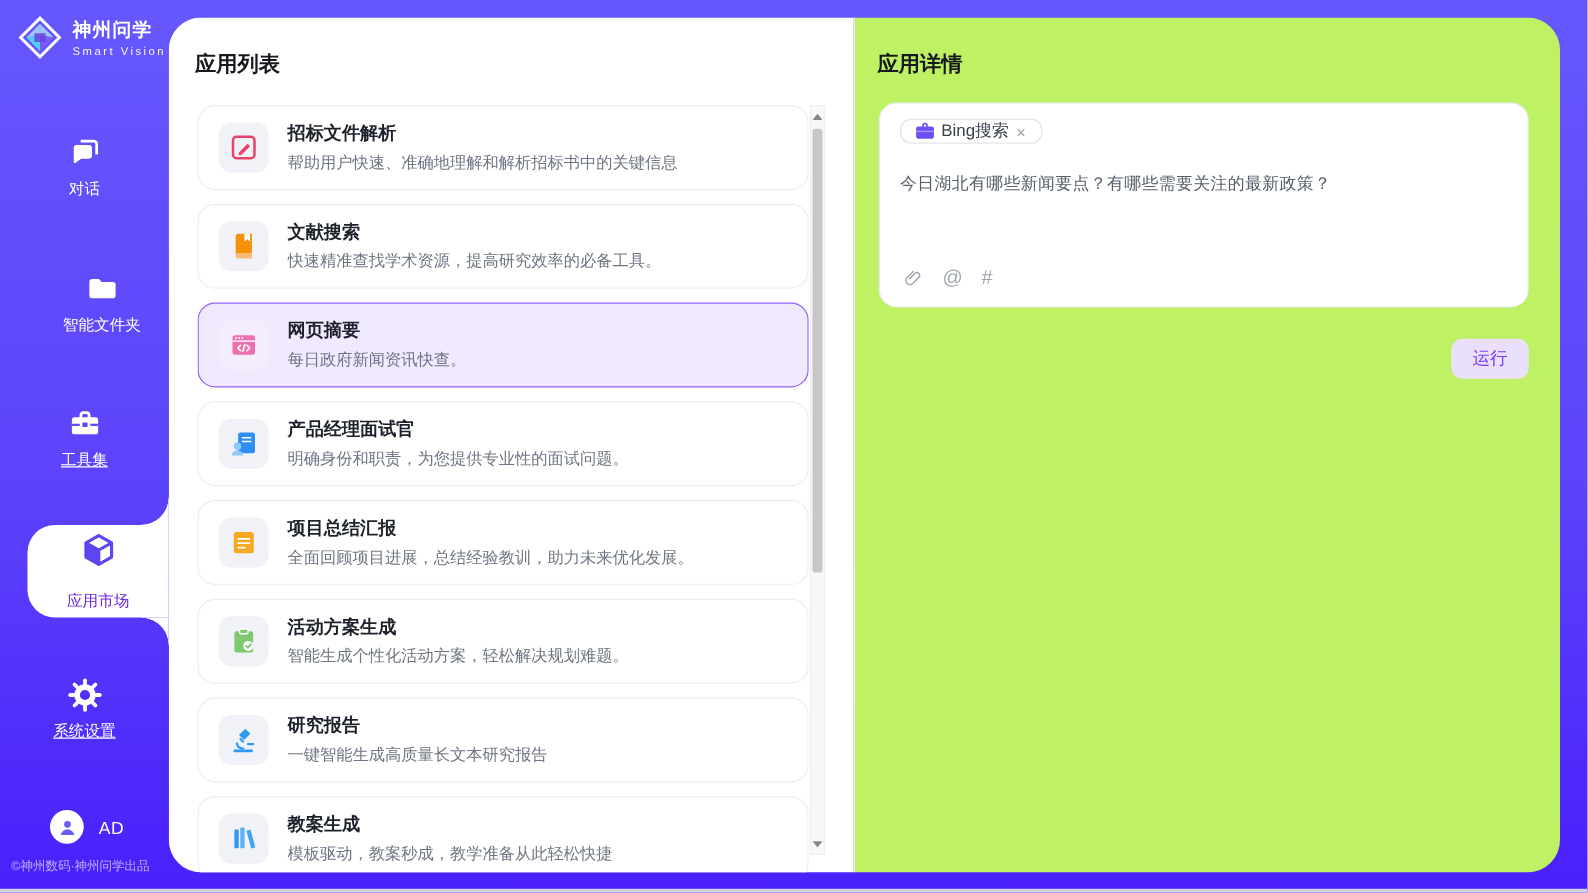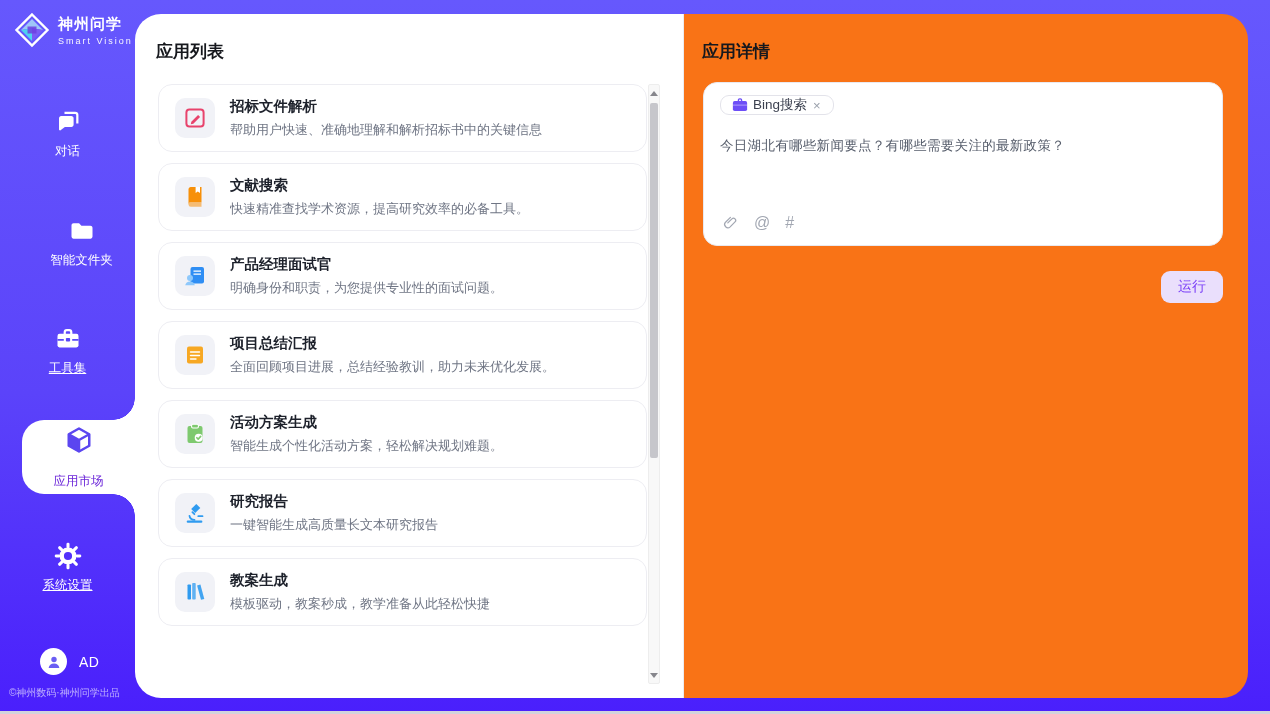--- a/index.html
+++ b/index.html
@@ -51,21 +51,21 @@
   
   .scrollbar { position:absolute; left:513px; top:70px; bottom:14px; width:12px; background:#f8f8f8;
     border:1px solid #ededed; border-radius:2px; }
   .scroll-btn { position:absolute; left:0; width:10px; height:14px; display:flex; align-items:center; justify-content:center; cursor:pointer; }
   .scroll-btn.up { top:1px; } .scroll-btn.down { bottom:1px; }
   .tri-up { width:0; height:0; border-left:4px solid transparent; border-right:4px solid transparent; border-bottom:5px solid #86868c; }
   .tri-down { width:0; height:0; border-left:4px solid transparent; border-right:4px solid transparent; border-top:5px solid #86868c; }
   .scroll-thumb { position:absolute; left:1px; top:18px; width:8px; height:355px; background:#c6c6cb; border-radius:2px; cursor:pointer; }
 
   
-  .detail-panel { flex:1; background:#f97316; border-left:1px solid #ececf0; position:relative; }
+  .detail-panel { flex:1; background:#bef264; border-left:1px solid #ececf0; position:relative; }
   .detail-panel .panel-title { position:absolute; left:18px; top:26px; }
   .detail-card { position:absolute; left:19px; top:68px; width:520px; height:164px; background:#fff;
     border:1px solid #e9e9ef; border-radius:14px; padding:12px 16px; }
   .chip { display:inline-flex; align-items:center; gap:4px; height:20px; padding:0 10px;
     border:1px solid #e3e3ea; border-radius:9px; background:#fff; }
   .chip-label { font-size:13.5px; color:#3a3f4e; }
   .chip-x { font-size:13px; color:#9aa0ab; cursor:pointer; padding:0 2px; }
   .query { margin-top:19px; font-size:13.5px; color:#565d6b; letter-spacing:.3px; cursor:text; }
   .attach-row { position:absolute; left:18px; bottom:14px; display:flex; align-items:center; gap:15px; color:#a2a7b2; }
   .attach-glyph { font-size:16px; line-height:1; cursor:pointer; }
@@ -187,20 +187,38 @@
               <path d="M18.5 17.3v4.5H7.8a2.3 2.3 0 0 1-2.3-2.2c0-1.3 1-2.3 2.3-2.3z" fill="currentColor" opacity=".55"></path>
               <path d="M12.6 2v6.1l2.2-1.7L17 8.1V2z" fill="#fff"></path>
             </svg>
           </span>
           <div>
             <div class="card-title">文献搜索</div>
             <div class="card-desc">快速精准查找学术资源，提高研究效率的必备工具。</div>
           </div>
         </div>
 
+        <div class="app-card selected">
+          <span class="icon-tile" style="color: rgb(238, 111, 176);">
+            <svg width="24" height="24" viewBox="0 0 24 24">
+              <rect x="3" y="4.2" width="18" height="15.6" rx="2.2" fill="currentColor"></rect>
+              <rect x="3" y="8.3" width="18" height="1.2" fill="#fff" opacity=".9"></rect>
+              <circle cx="5.8" cy="6.3" r=".8" fill="#fff"></circle>
+                <circle cx="8.3" cy="6.3" r=".8" fill="#fff"></circle>
+                <circle cx="10.8" cy="6.3" r=".8" fill="#fff"></circle>
+              <g fill="none" stroke="#fff" stroke-width="1.4" stroke-linecap="round" stroke-linejoin="round">
+                <path d="M9.4 12.3l-2.1 2.1 2.1 2.1M14.6 12.3l2.1 2.1-2.1 2.1M12.8 11.7l-1.5 5.4"></path>
+              </g>
+            </svg>
+          </span>
+          <div>
+            <div class="card-title">网页摘要</div>
+            <div class="card-desc">每日政府新闻资讯快查。</div>
+          </div>
+        </div>
 
         <div class="app-card">
           <span class="icon-tile" style="color: rgb(47, 142, 244);">
             <svg width="24" height="24" viewBox="0 0 24 24">
               <rect x="7.5" y="3" width="13.5" height="16.5" rx="2" fill="currentColor"></rect>
               <g stroke="#fff" stroke-width="1.3">
                   <path d="M10.5 7.2h7.5M10.5 10.2h7.5"></path>
                 </g>
               <circle cx="7" cy="14" r="3" fill="#8ec8fb"></circle>
               <path d="M2.2 21.3a4.9 4.9 0 0 1 9.6 0z" fill="#8ec8fb"></path>

